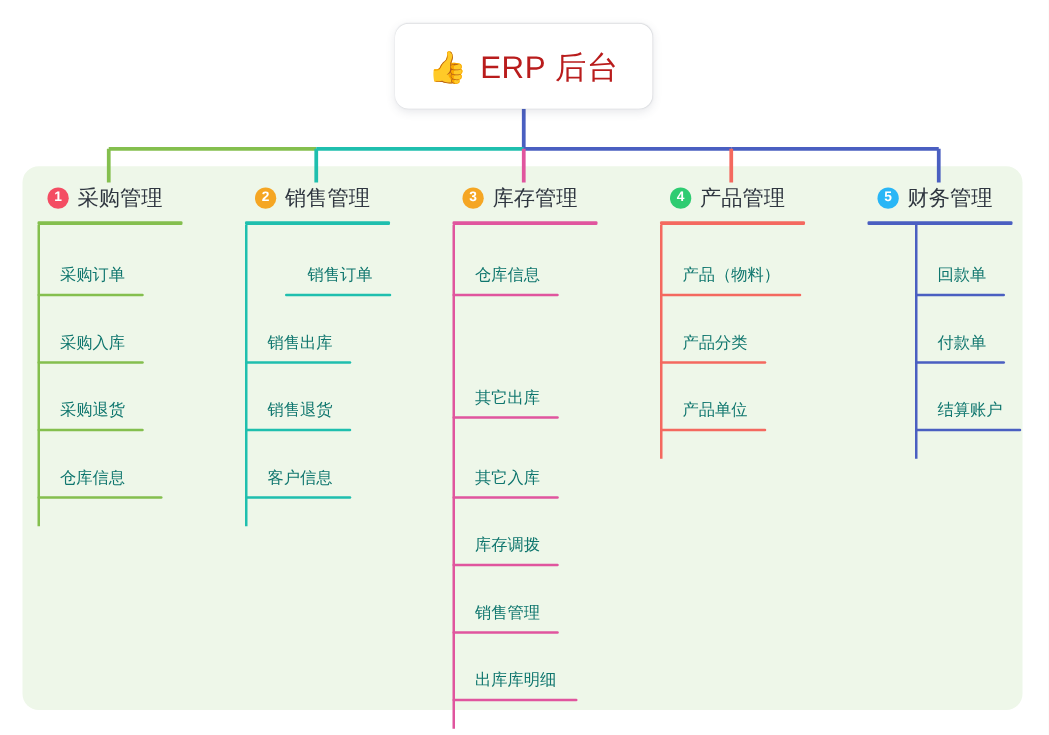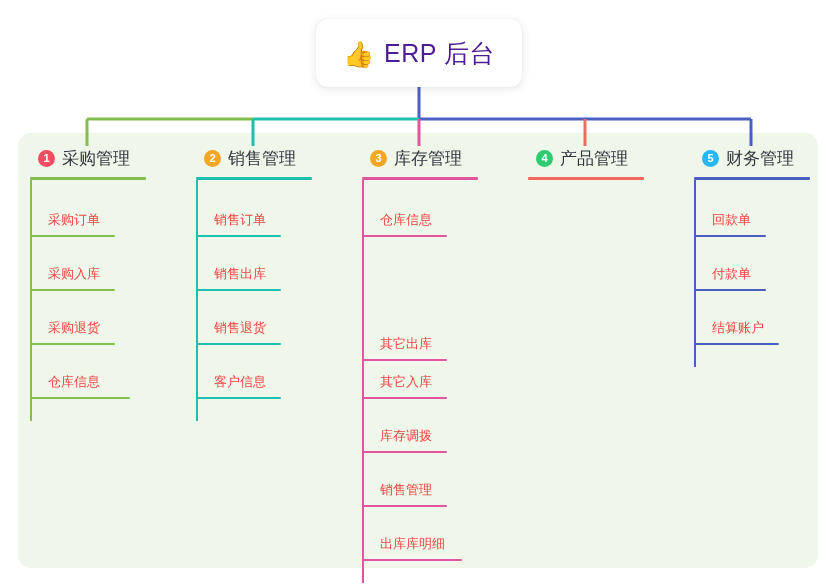--- a/index.html
+++ b/index.html
@@ -39,21 +39,21 @@
     box-sizing: border-box;
   }
   .root-emoji {
     font-size: 25px;
     line-height: 1;
     display: inline-block;
     transform: translateY(1px);
   }
   .root-title {
     font-size: 25px;
-    color: #4c1d95;
+    color: #b91c1c;
     letter-spacing: 0.5px;
     white-space: nowrap;
   }
 
   
   .panel {
     position: absolute;
     left: 18px;
     top: 133px;
     width: 800px;
@@ -116,21 +116,21 @@
     top: 0px;
     width: 2px;
   }
   .item {
     position: absolute;
     left: 0px;
     width: 100px;
   }
   .item-label {
     font-size: 13px;
-    color: #ef4444;
+    color: #0f766e;
     padding-left: 18px;
     line-height: 20px;
     white-space: nowrap;
   }
   .item-underline {
     height: 2px;
     margin-top: 5px;
     border-radius: 1px;
   }
 </style>
@@ -187,21 +187,21 @@
         </div>
       </div>
       <div class="column" style="left: 196px;">
         <div class="col-head">
           <span class="badge" style="background: rgb(245, 166, 35);">2</span>
           <span class="col-title">销售管理</span>
         </div>
         <div class="col-underline" style="background: rgb(31, 191, 174); width: 116px;"></div>
         <div class="items" style="height: 242px;">
           <div class="trunk" style="background: rgb(31, 191, 174); height: 241px;"></div>
-          <div class="item" style="top: 30px; width: 85px;">
+          <div class="item" style="top: 30px; width: 85px; padding-left: 32px;">
             <div class="item-label">销售订单</div>
             <div class="item-underline" style="background: rgb(31, 191, 174); width: 85px;"></div>
           </div>
           <div class="item" style="top: 84px; width: 85px;">
             <div class="item-label">销售出库</div>
             <div class="item-underline" style="background: rgb(31, 191, 174); width: 85px;"></div>
           </div>
           <div class="item" style="top: 192px; width: 85px;">
             <div class="item-label">客户信息</div>
             <div class="item-underline" style="background: rgb(31, 191, 174); width: 85px;"></div>
@@ -217,21 +217,21 @@
           <span class="badge" style="background: rgb(245, 166, 35);">3</span>
           <span class="col-title">库存管理</span>
         </div>
         <div class="col-underline" style="background: rgb(224, 85, 158); width: 116px;"></div>
         <div class="items" style="height: 404px;">
           <div class="trunk" style="background: rgb(224, 85, 158); height: 403px;"></div>
           <div class="item" style="top: 30px; width: 85px;">
             <div class="item-label">仓库信息</div>
             <div class="item-underline" style="background: rgb(224, 85, 158); width: 85px;"></div>
           </div>
-          <div class="item" style="top: 154px; width: 85px;">
+          <div class="item" style="top: 128px; width: 85px;">
             <div class="item-label">其它出库</div>
             <div class="item-underline" style="background: rgb(224, 85, 158); width: 85px;"></div>
           </div>
           <div class="item" style="top: 246px; width: 85px;">
             <div class="item-label">库存调拨</div>
             <div class="item-underline" style="background: rgb(224, 85, 158); width: 85px;"></div>
           </div>
           <div class="item" style="top: 192px; width: 85px;">
             <div class="item-label">其它入库</div>
             <div class="item-underline" style="background: rgb(224, 85, 158); width: 85px;"></div>
@@ -245,28 +245,43 @@
             <div class="item-underline" style="background: rgb(224, 85, 158); width: 100px;"></div>
           </div>
         </div>
       </div>
       <div class="column" style="left: 528px;">
         <div class="col-head">
           <span class="badge" style="background: rgb(46, 204, 113);">4</span>
           <span class="col-title">产品管理</span>
         </div>
         <div class="col-underline" style="background: rgb(244, 105, 95); width: 116px;"></div>
+        <div class="items" style="height: 188px;">
+          <div class="trunk" style="background: rgb(244, 105, 95); height: 187px;"></div>
+          <div class="item" style="top: 30px; width: 113px;">
+            <div class="item-label">产品（物料）</div>
+            <div class="item-underline" style="background: rgb(244, 105, 95); width: 113px;"></div>
+          </div>
+          <div class="item" style="top: 84px; width: 85px;">
+            <div class="item-label">产品分类</div>
+            <div class="item-underline" style="background: rgb(244, 105, 95); width: 85px;"></div>
+          </div>
+          <div class="item" style="top: 138px; width: 85px;">
+            <div class="item-label">产品单位</div>
+            <div class="item-underline" style="background: rgb(244, 105, 95); width: 85px;"></div>
+          </div>
+        </div>
       </div>
       <div class="column" style="left: 694px;">
         <div class="col-head">
           <span class="badge" style="background: rgb(41, 182, 246);">5</span>
           <span class="col-title">财务管理</span>
         </div>
         <div class="col-underline" style="background: rgb(74, 95, 193); width: 116px;"></div>
-        <div class="items" style="height: 188px;">
+        <div class="items" style="height: 188px; margin-left: 38px;">
           <div class="trunk" style="background: rgb(74, 95, 193); height: 187px;"></div>
           <div class="item" style="top: 30px; width: 72px;">
             <div class="item-label">回款单</div>
             <div class="item-underline" style="background: rgb(74, 95, 193); width: 72px;"></div>
           </div>
           <div class="item" style="top: 84px; width: 72px;">
             <div class="item-label">付款单</div>
             <div class="item-underline" style="background: rgb(74, 95, 193); width: 72px;"></div>
           </div>
           <div class="item" style="top: 138px; width: 85px;">

